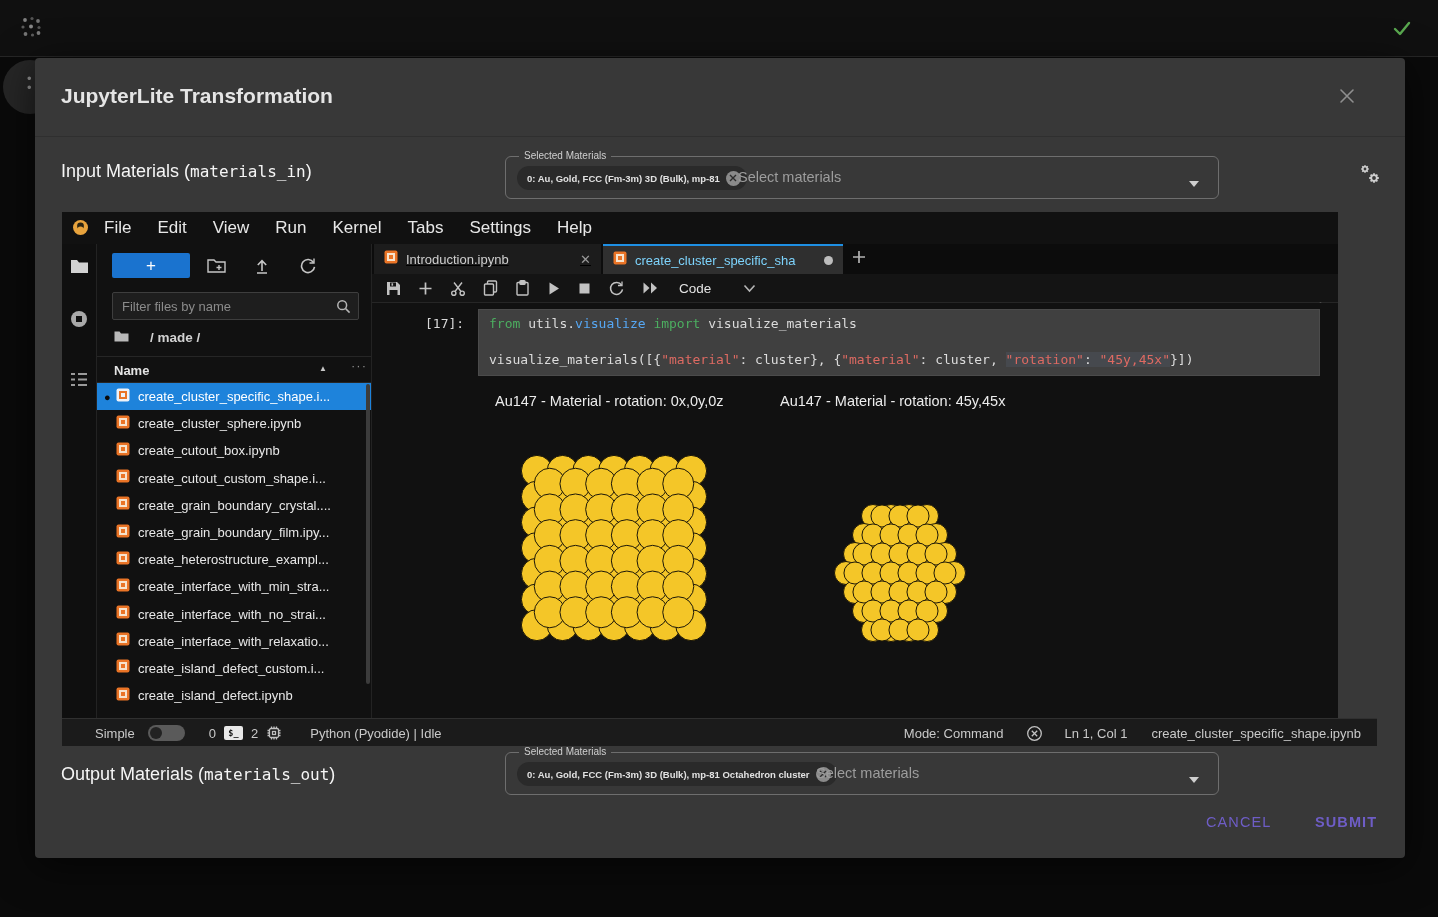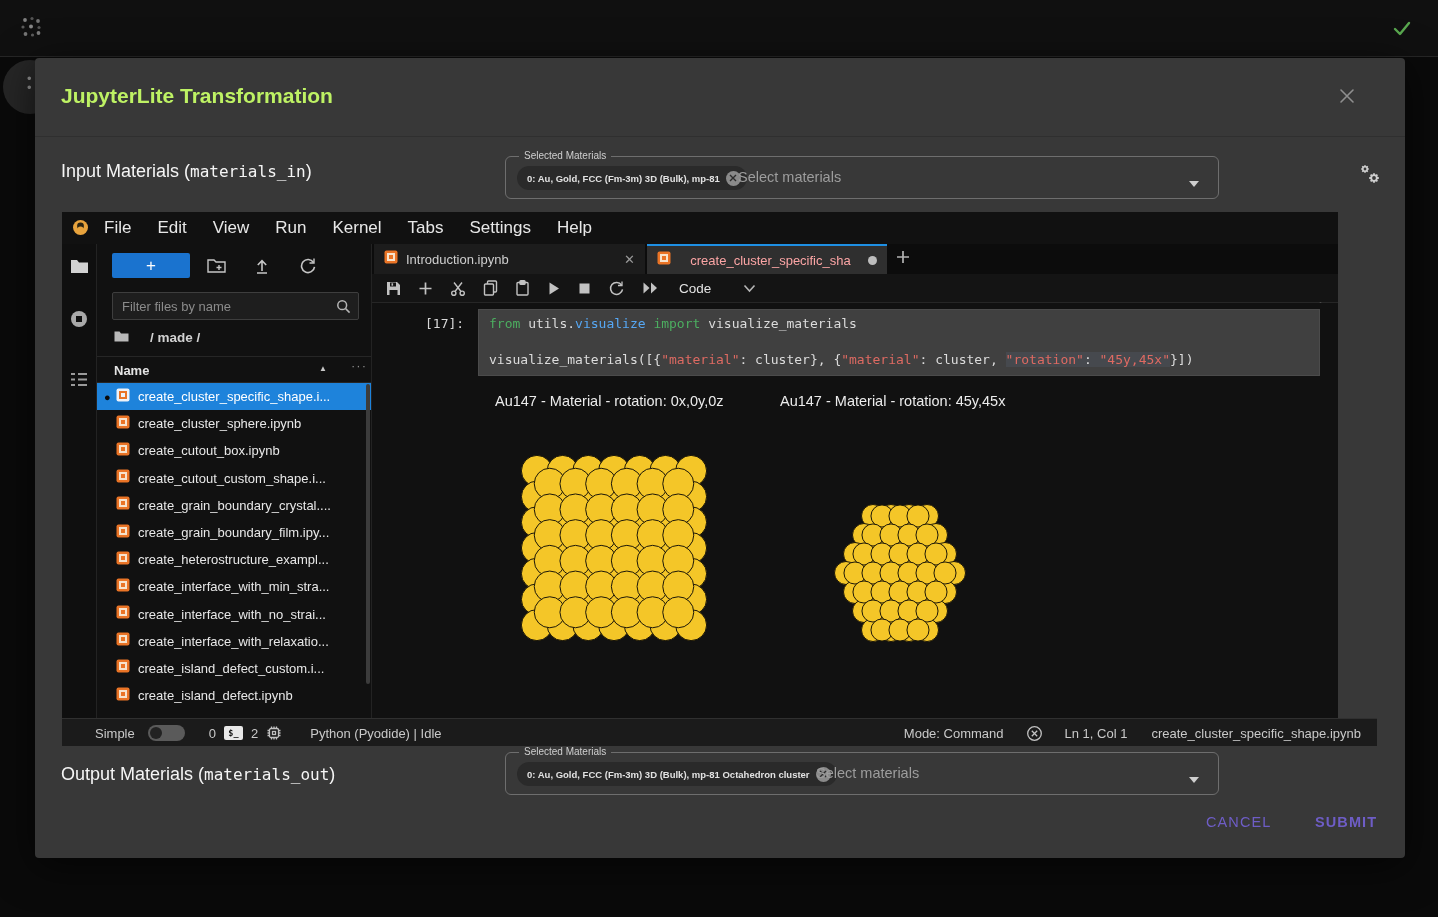--- a/index.html
+++ b/index.html
@@ -23,21 +23,21 @@
   
   .float-btn { position:absolute; left:3px; top:60px; width:54px; height:54px;
     border-radius:50%; background:#262626; }
   .float-btn .dots { position:absolute; left:24px; top:14px; color:#8d8d8d; font-size:13px; line-height:9px; }
 
   
   .modal { position:absolute; left:35px; top:58px; width:1370px; height:800px;
     background:#383838; border-radius:4px; box-shadow:0 8px 40px rgba(0,0,0,0.6); }
   .modal-header { position:absolute; left:0; top:0; width:100%; height:79px;
     border-bottom:1px solid #2f2f2f; }
-  .modal-title { position:absolute; left:26px; top:26px; font-size:21px; color:#bef264; }
+  .modal-title { position:absolute; left:26px; top:26px; font-size:21px; color:#e5e5e5; }
   .modal-close { position:absolute; right:44px; top:24px; width:28px; height:28px;
     display:flex; align-items:center; justify-content:center; cursor:pointer; }
 
   
   .mat-label { position:absolute; left:26px; font-size:18px; color:#f5f5f5; }
   .mat-label .code { font-family:"DejaVu Sans Mono", monospace; font-size:16px; }
   .mat-fieldset { position:absolute; left:470px; width:714px; height:43px;
     border:1px solid #6e6e6e; border-radius:6px; }
   .mat-legend { position:absolute; left:13px; top:-7px; background:#383838;
     padding:0 5px; font-size:10px; color:#cfcfcf; }
@@ -89,24 +89,24 @@
   .file-row .nb-icon { margin-left:19px; }
   .file-row .fname { margin-left:8px; color:#e8e8e8; font-size:13px; white-space:nowrap; }
   .file-row.selected .fname { color:#fff; }
   .fb-scrollbar { position:absolute; right:1px; top:140px; width:4px; height:300px;
     background:#3c3c3c; border-radius:2px; }
 
   .nb-panel { position:absolute; left:310px; top:32px; width:966px; height:474px; background:#111; }
   .tab-bar { position:absolute; left:0; top:0; width:100%; height:30px; background:#0c0c0c;
     display:flex; align-items:flex-end; }
   .tab { height:30px; display:flex; align-items:center; padding:0 10px; cursor:pointer; }
-  .tab.inactive { background:#1c1c1c; width:271px; margin-left:2px; }
+  .tab.inactive { background:#1c1c1c; width:227px; margin-left:2px;text-decoration:underline; }
   .tab.active { background:#2f2f2f; width:240px; margin-left:2px; border-top:2px solid #1e8fe3; }
   .tab .tab-label { margin-left:8px; font-size:13px; color:#cfcfcf; white-space:nowrap; overflow:hidden; flex:1; }
-  .tab.active .tab-label { color:#fca5a5;text-align:center; }
+  .tab.active .tab-label { color:#7dd3fc; }
   .tab .tab-x { margin-left:6px; color:#9a9a9a; font-size:13px; }
   .tab .tab-dot { width:9px; height:9px; border-radius:50%; background:#bdbdbd; margin-left:6px; flex:none; }
   .new-tab { margin-left:8px; margin-bottom:5px; color:#b3b3b3; cursor:pointer; }
 
   .nb-toolbar { position:absolute; left:0; top:30px; width:100%; height:29px; background:#141414;
     border-bottom:1px solid #262626; display:flex; align-items:center; }
   .nbt-icon { margin-left:17px; cursor:pointer; display:flex; }
   .cell-type { margin-left:20px; color:#e3e3e3; font-size:13.5px; cursor:pointer; }
   .cell-type-chev { margin-left:32px; cursor:pointer; display:flex; }
   .kernel-area { position:absolute; right:10px; top:0; height:29px; display:flex; align-items:flex-start; gap:20px;margin-top:28px; }

